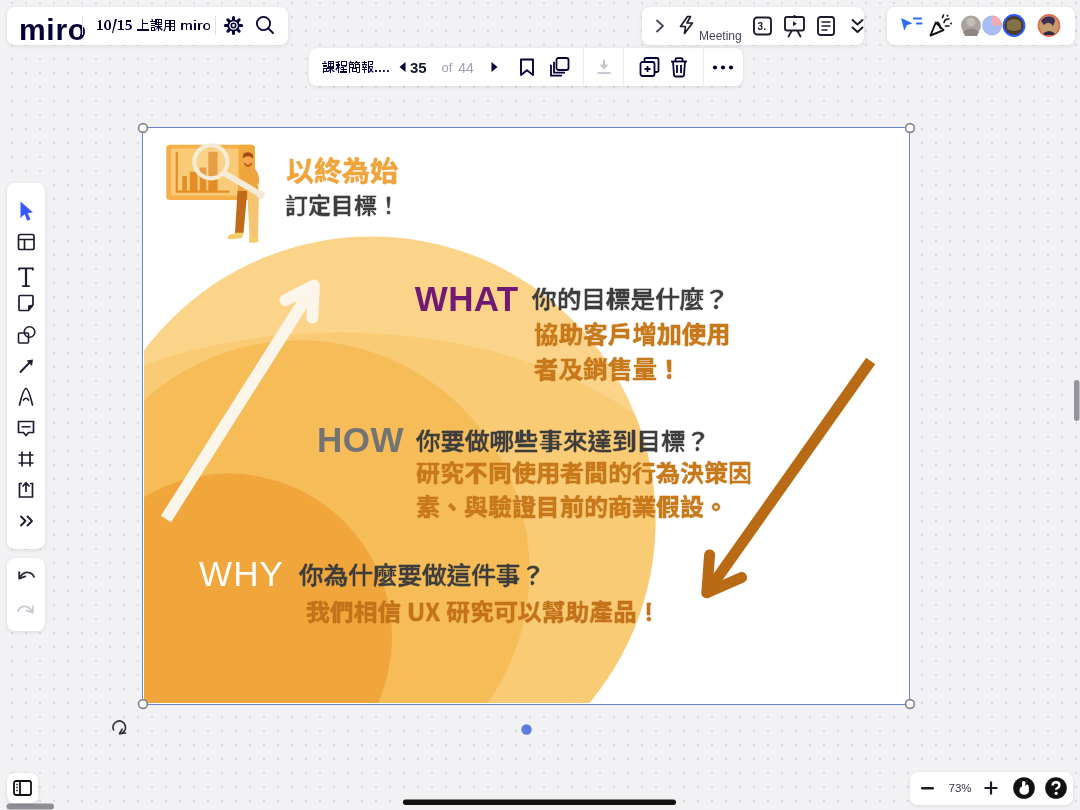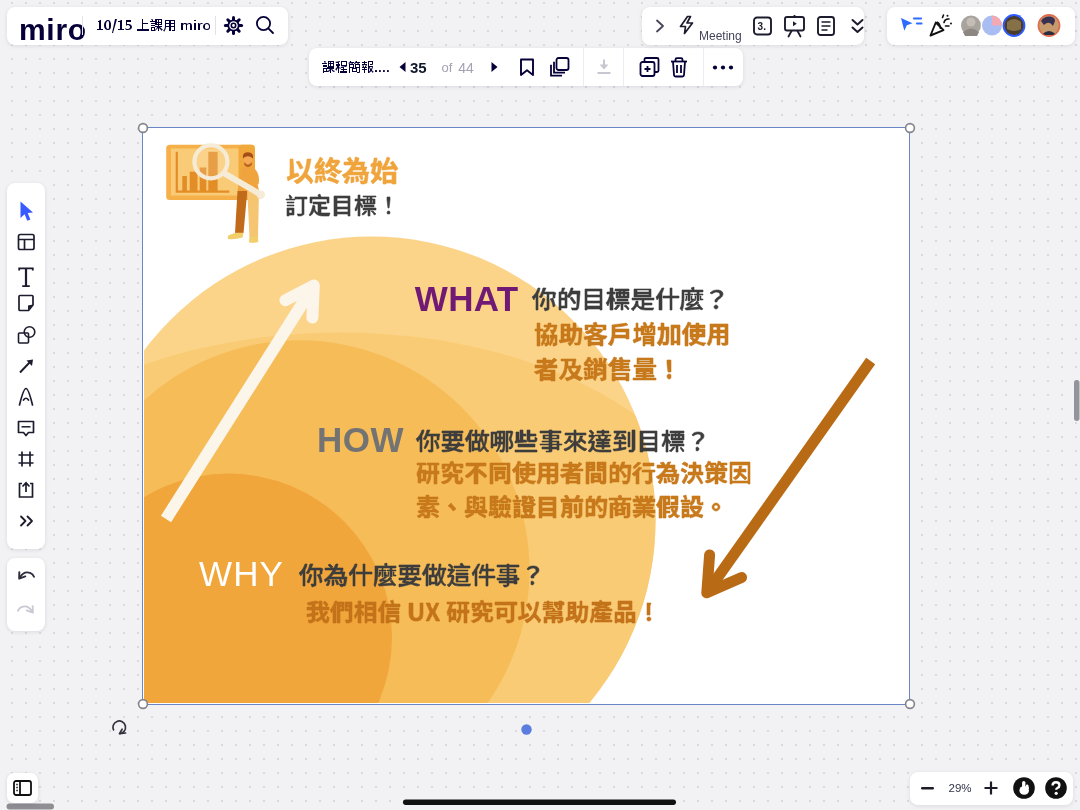--- a/index.html
+++ b/index.html
@@ -245,21 +245,21 @@
 <div class="panel" style="left:6.5px;top:772.5px;width:31.5px;height:30.5px;border-radius:7px"></div>
 <svg class="abs" style="left:13px;top:780px" width="19" height="16" viewBox="0 0 19 16">
     <rect x="1" y="1" width="17" height="14" rx="2" fill="none" stroke="#111" stroke-width="1.8"></rect>
     <path d="M7,1 V15" stroke="#111" stroke-width="1.8"></path>
     <path d="M3.3,4.5 h1.5 M3.3,7.5 h1.5 M3.3,10.5 h1.5" stroke="#111" stroke-width="1.4"></path>
   </svg>
 <div class="panel" style="left:910px;top:771.5px;width:162.5px;height:33px"></div>
 <svg class="abs" style="left:921px;top:787px" width="13" height="2.4" viewBox="0 0 13 2.4">
     <rect width="13" height="2.4" rx="1.2" fill="#1c1c28"></rect>
   </svg>
-<div class="abs" style="left:941px;top:782px;width:38px;text-align:center;font-size:11.5px;color:#33334a">29%</div>
+<div class="abs" style="left:941px;top:782px;width:38px;text-align:center;font-size:11.5px;color:#33334a">73%</div>
 <svg class="abs" style="left:984px;top:781px" width="14" height="14" viewBox="0 0 14 14">
     <path d="M7,0.5 V13.5 M0.5,7 H13.5" stroke="#1c1c28" stroke-width="2.2"></path>
   </svg>
 <svg class="abs" style="left:1013px;top:777px" width="22" height="22" viewBox="0 0 22 22">
     <circle cx="11" cy="11" r="10.8" fill="#111"></circle>
     <rect x="9.1" y="3.9" width="3.3" height="8.5" rx="1.65" fill="#fff"></rect>
     <ellipse cx="11.2" cy="13.4" rx="4.8" ry="4.4" fill="#fff"></ellipse>
     <rect x="13.1" y="7.4" width="2.6" height="5" rx="1.3" fill="#fff" transform="rotate(-12 14.4 9.9)"></rect>
   </svg>
 <svg class="abs" style="left:1045px;top:777px" width="22" height="22" viewBox="0 0 22 22">

